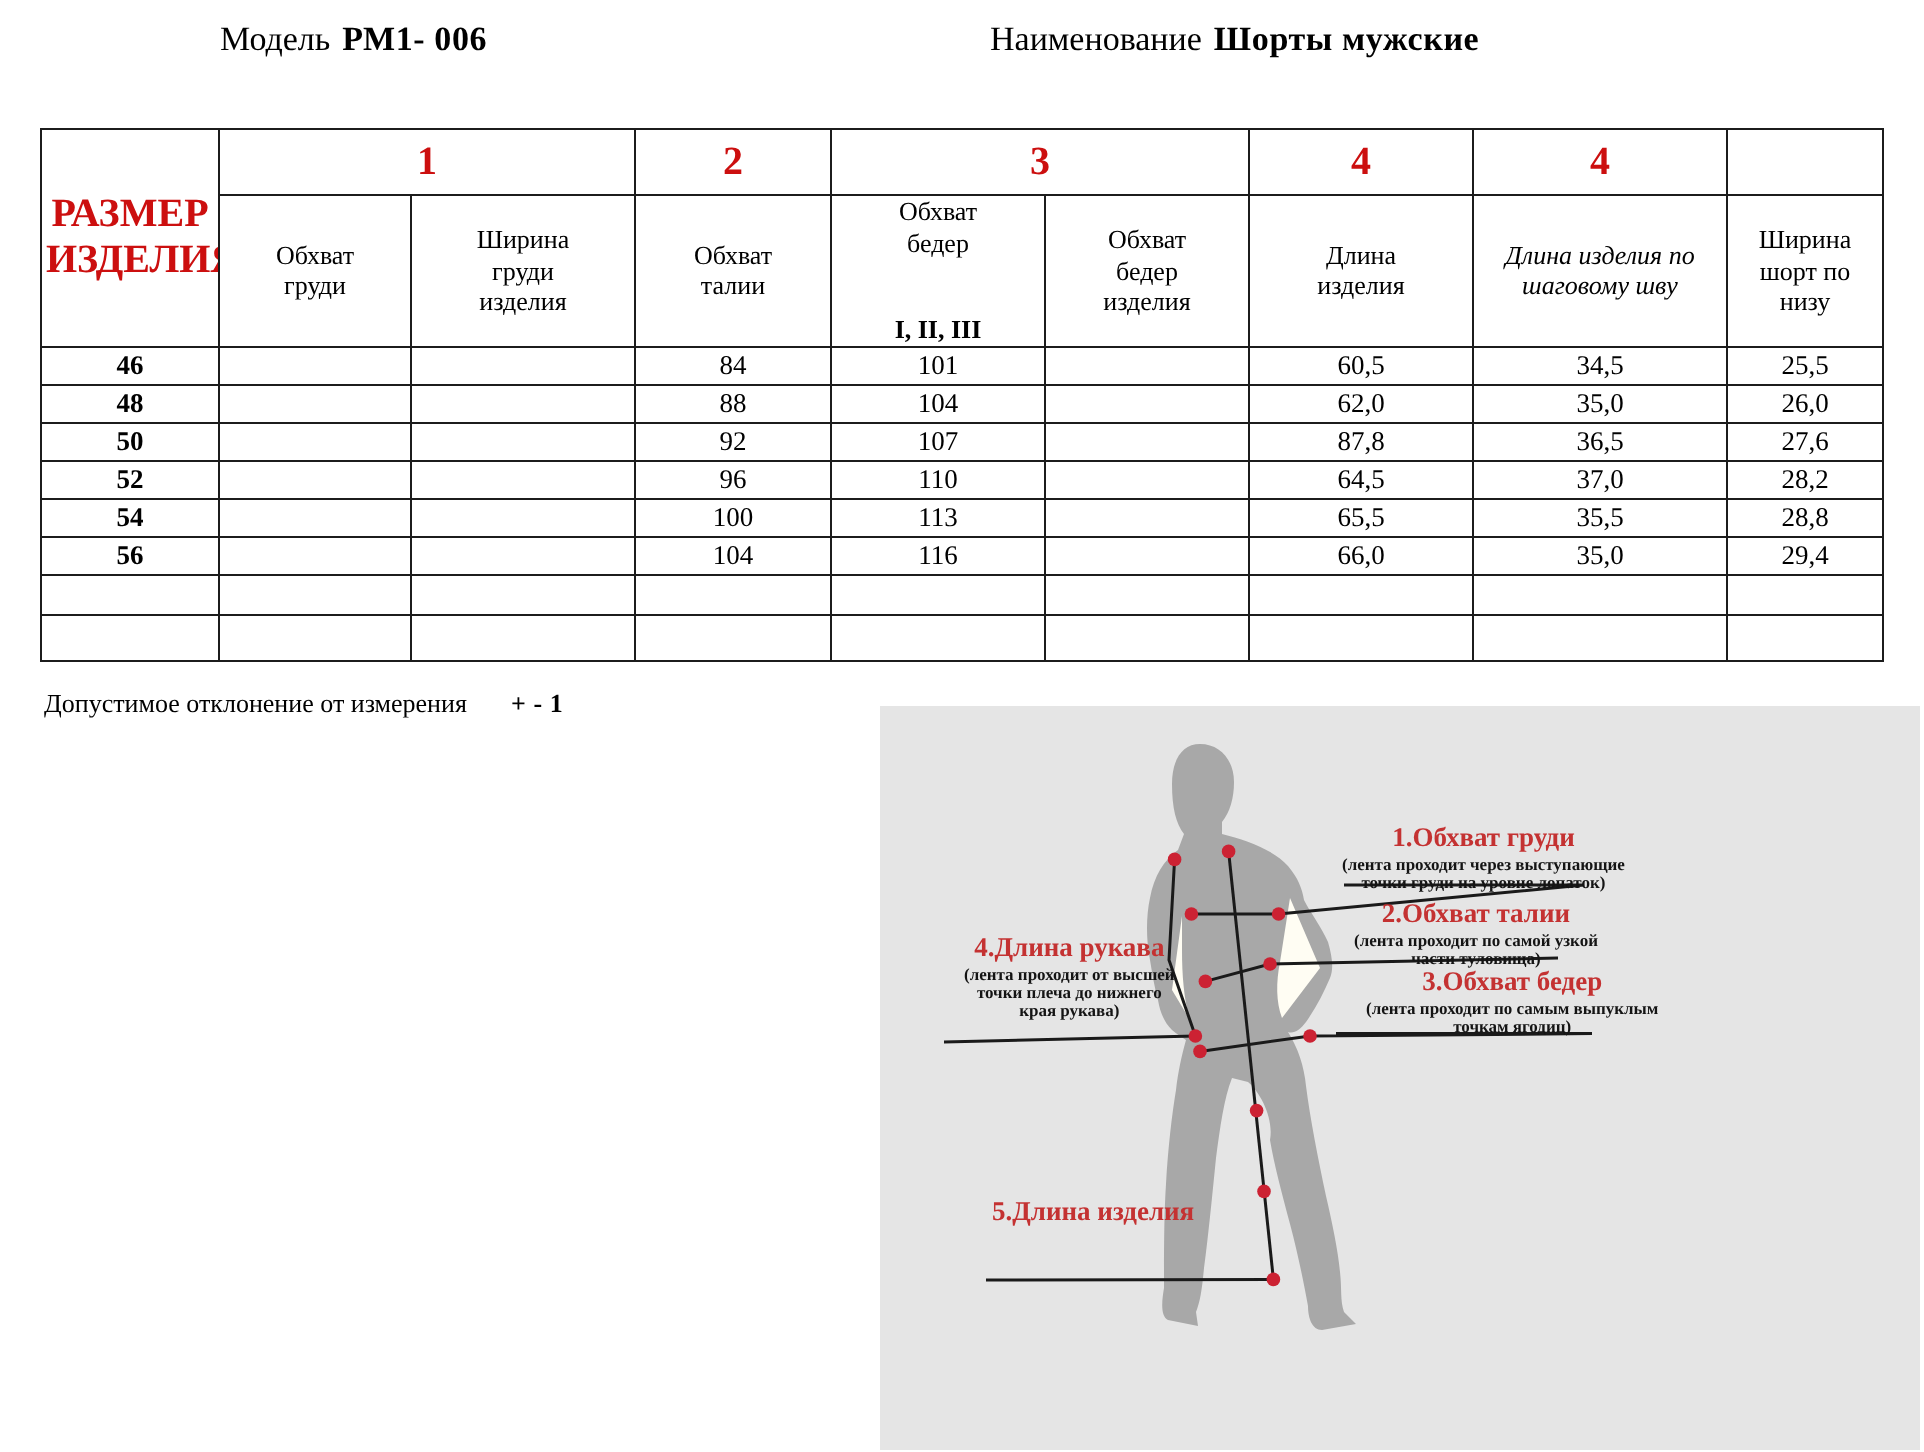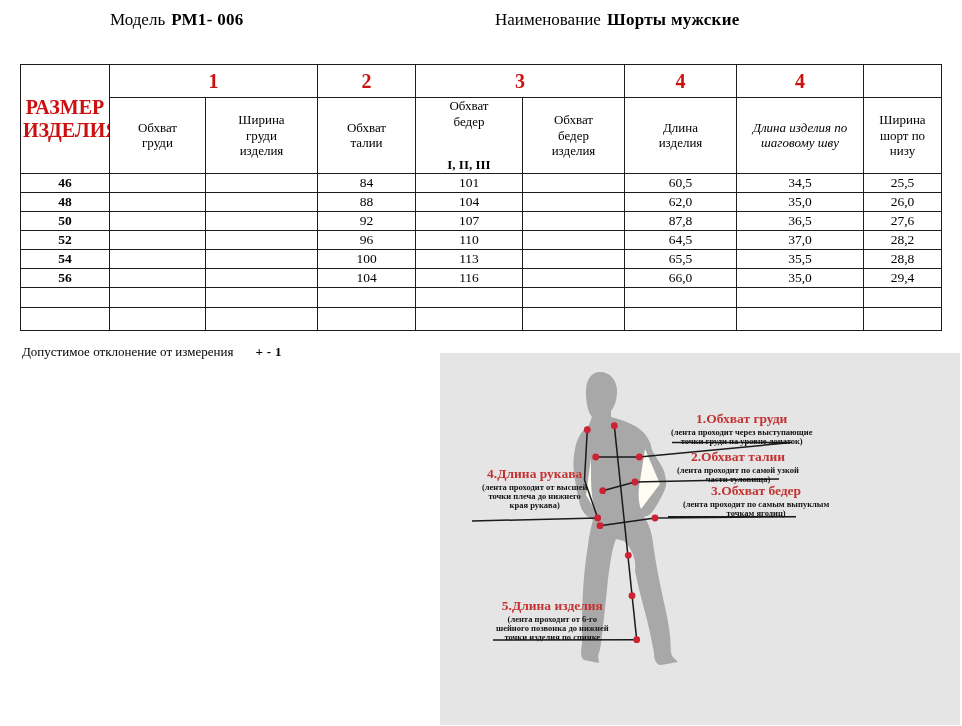--- a/index.html
+++ b/index.html
@@ -278,17 +278,14 @@
 точкам ягодиц)</div>
   </div>
   <div class="ann ann4">
     <div class="ann-title">4.Длина рукава</div>
     <div class="ann-desc">(лента проходит от высшей
 точки плеча до нижнего
 края рукава)</div>
   </div>
   <div class="ann ann5">
     <div class="ann-title">5.Длина изделия</div>
-    <div class="ann-desc">(лента проходит от 6-го
-шейного позвонка до нижней
-точки изделия по спинке</div>
   </div>
 </div>
 
 </body></html>

